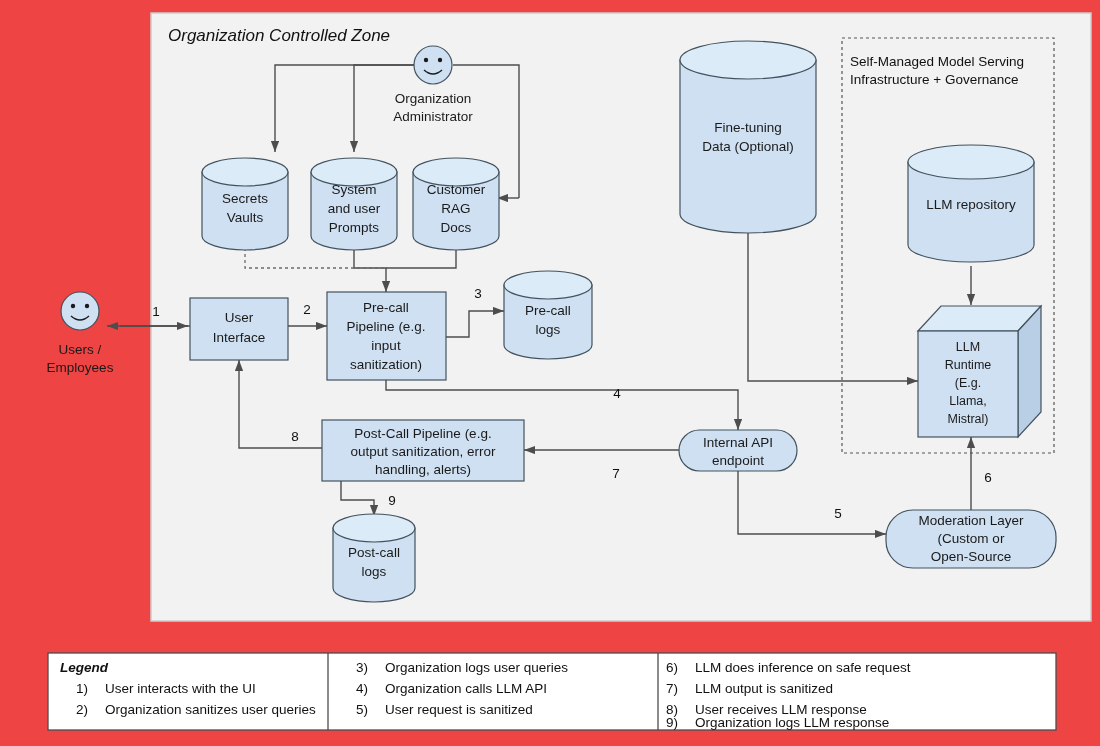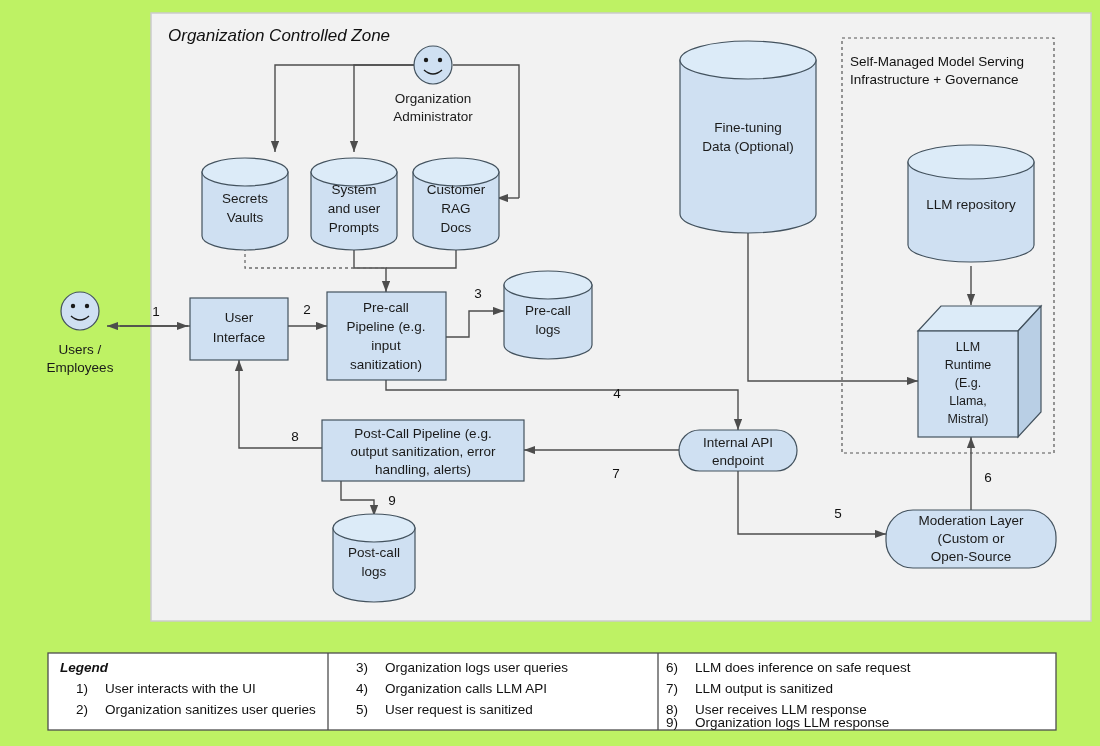--- a/index.html
+++ b/index.html
@@ -7,21 +7,21 @@
     padding: 0;
     background: #ffffff;
   }
   body {
     font-family: "Liberation Sans", sans-serif;
   }
   #page {
     position: relative;
     width: 1100px;
     height: 746px;
-    background: #bef264;
+    background: #ef4444;
     overflow: hidden;
   }
   svg#diagram {
     display: block;
     width: 1100px;
     height: 746px;
   }
   .node-label {
     font-family: "Liberation Sans", sans-serif;
     font-size: 13.5px;

